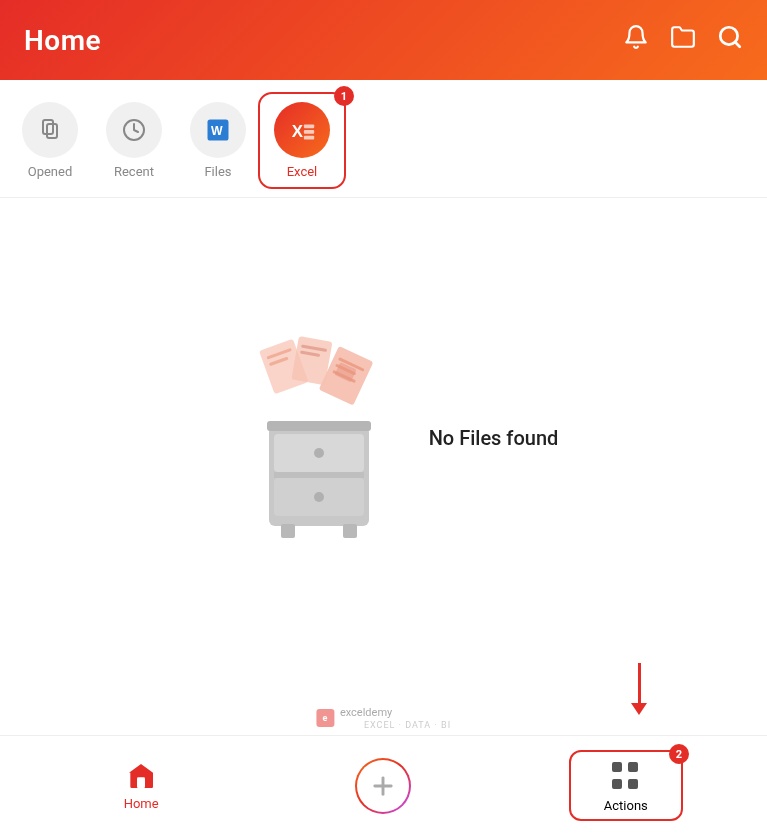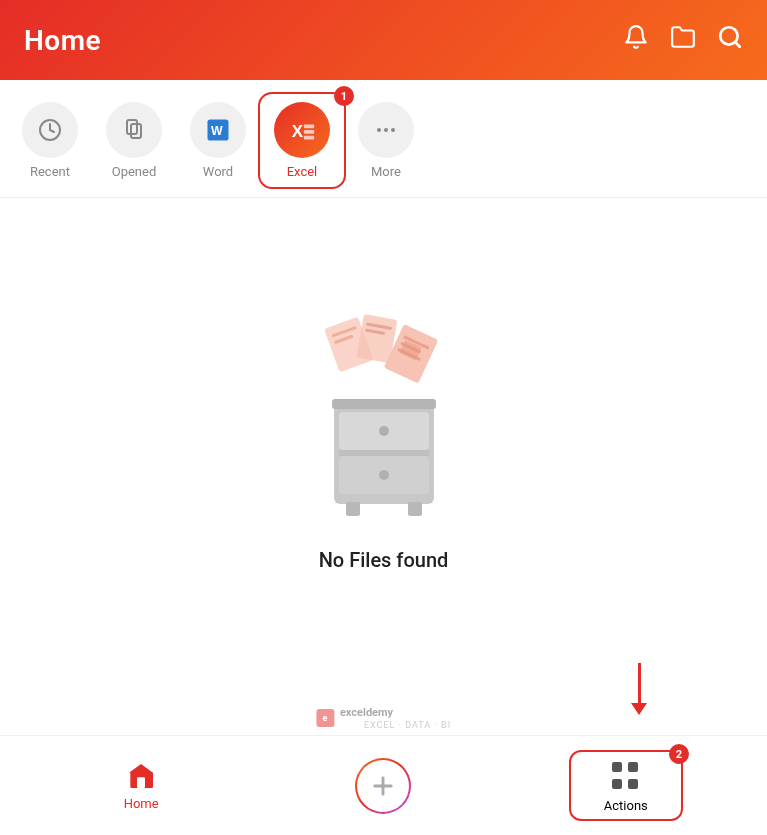--- a/index.html
+++ b/index.html
@@ -106,21 +106,20 @@
       font-weight: bold;
       display: flex;
       align-items: center;
       justify-content: center;
       z-index: 10;
     }
 
     
     .main-content {
       display: flex;
-      flex-direction: column;
       align-items: center;
       justify-content: center;
       flex: 1;
       padding: 40px 20px 20px 20px;
       min-height: 480px;
     }
 
     
     .illustration {
       width: 220px;
@@ -308,72 +307,62 @@
       </svg>
     </span>
   </div>
 </div>
 
 <div class="tab-bar">
 
   <div class="tab-item">
     <div class="tab-icon-circle">
       <svg width="24" height="24" viewBox="0 0 24 24" fill="none" stroke="#888" stroke-width="2" stroke-linecap="round" stroke-linejoin="round">
-        <circle cx="12" cy="12" r="10"></circle>
-        <polyline points="12 6 12 12 16 14"></polyline>
-      </svg>
-    </div>
-    <span class="tab-label">Recent</span>
+        <rect x="5" y="2" width="10" height="14" rx="2"></rect>
+        <rect x="9" y="6" width="10" height="14" rx="2"></rect>
+      </svg>
+    </div>
+    <span class="tab-label">Opened</span>
   </div>
 
   <div class="tab-item">
     <div class="tab-icon-circle">
       <svg width="24" height="24" viewBox="0 0 24 24" fill="none" stroke="#888" stroke-width="2" stroke-linecap="round" stroke-linejoin="round">
-        <rect x="5" y="2" width="10" height="14" rx="2"></rect>
-        <rect x="9" y="6" width="10" height="14" rx="2"></rect>
-      </svg>
-    </div>
-    <span class="tab-label">Opened</span>
+        <circle cx="12" cy="12" r="10"></circle>
+        <polyline points="12 6 12 12 16 14"></polyline>
+      </svg>
+    </div>
+    <span class="tab-label">Recent</span>
   </div>
 
   <div class="tab-item">
     <div class="tab-icon-circle">
       <svg width="28" height="28" viewBox="0 0 32 32" fill="none">
         <rect x="4" y="4" width="24" height="24" rx="3" fill="#2b7cd3"></rect>
         <text x="8" y="22" font-family="Arial" font-weight="bold" font-size="14" fill="white">W</text>
       </svg>
     </div>
-    <span class="tab-label">Word</span>
+    <span class="tab-label">Files</span>
   </div>
 
   <div class="tab-item tab-item-excel" style="position:relative;">
     <div class="tab-selected-box"></div>
     <div class="badge-1">1</div>
     <div class="tab-icon-circle active">
       <svg width="30" height="30" viewBox="0 0 32 32" fill="none">
         <rect x="3" y="3" width="26" height="26" rx="3" fill="none"></rect>
         <text x="5" y="23" font-family="Arial" font-weight="bold" font-size="18" fill="white">X</text>
         <rect x="18" y="10" width="11" height="4" rx="1" fill="white" opacity="0.7"></rect>
         <rect x="18" y="16" width="11" height="4" rx="1" fill="white" opacity="0.7"></rect>
         <rect x="18" y="22" width="11" height="4" rx="1" fill="white" opacity="0.7"></rect>
       </svg>
     </div>
     <span class="tab-label active">Excel</span>
   </div>
 
-  <div class="tab-item">
-    <div class="tab-icon-circle">
-      <svg width="24" height="24" viewBox="0 0 24 24" fill="#888">
-        <circle cx="5" cy="12" r="2"></circle>
-        <circle cx="12" cy="12" r="2"></circle>
-        <circle cx="19" cy="12" r="2"></circle>
-      </svg>
-    </div>
-    <span class="tab-label">More</span>
-  </div>
 </div>
 
 <div class="main-content">
 
   <div class="illustration">
     <svg width="220" height="220" viewBox="0 0 220 220" fill="none" xmlns="http://www.w3.org/2000/svg">
 
       <g transform="translate(130, 20) rotate(25)">
         <rect width="38" height="48" rx="3" fill="#f4b8a8" opacity="0.85"></rect>
         <rect x="5" y="10" width="28" height="3" rx="1.5" fill="#e8896a" opacity="0.6"></rect>
@@ -415,21 +404,21 @@
 </div>
 
 <div class="arrow-down">
   <div class="arrow-line"></div>
   <div class="arrow-head"></div>
 </div>
 
 <div class="watermark">
   <div class="watermark-logo">e</div>
   <span>
-    <span style="font-weight:bold;font-size:11px;color:#555;">exceldemy</span>
+    <span style="font-weight:normal;font-size:11px;color:#555;">exceldemy</span>
     <br>
     <span style="font-size:9px;color:#999;letter-spacing:1px;margin-left:24px;">EXCEL · DATA · BI</span>
   </span>
 </div>
 
 <div class="bottom-nav">
 
   <div class="bottom-nav-item">
     <svg width="32" height="32" viewBox="0 0 24 24" fill="#e52d27">
       <path d="M3 9.5L12 3l9 6.5V20a1 1 0 0 1-1 1H5a1 1 0 0 1-1-1V9.5z"></path>

